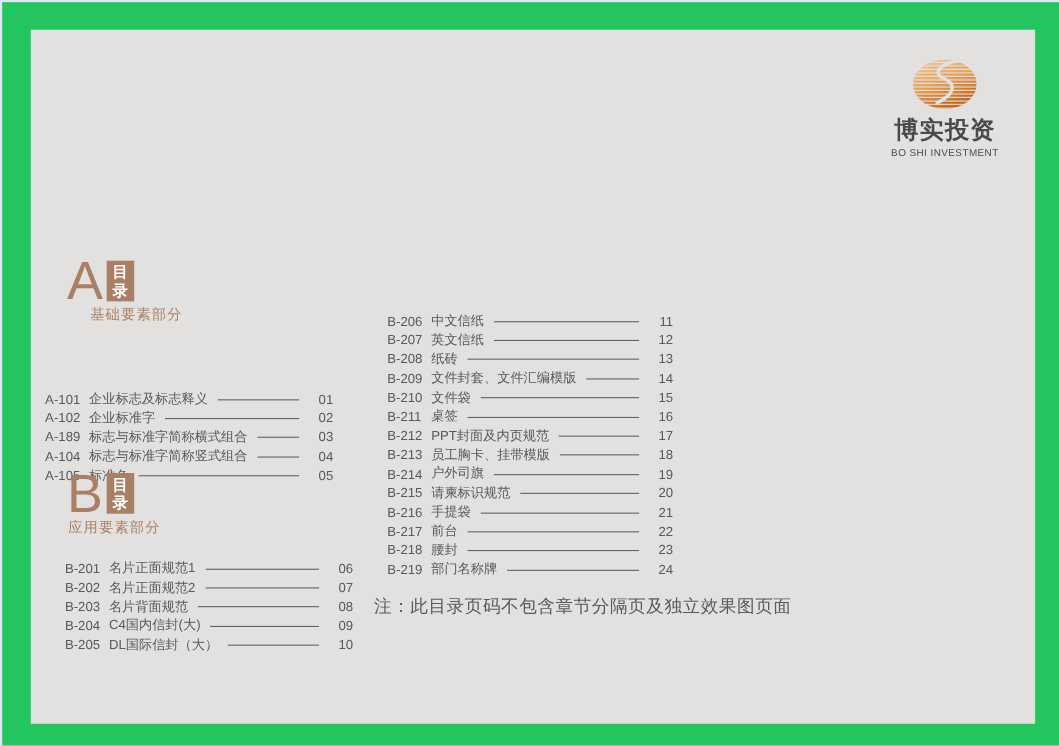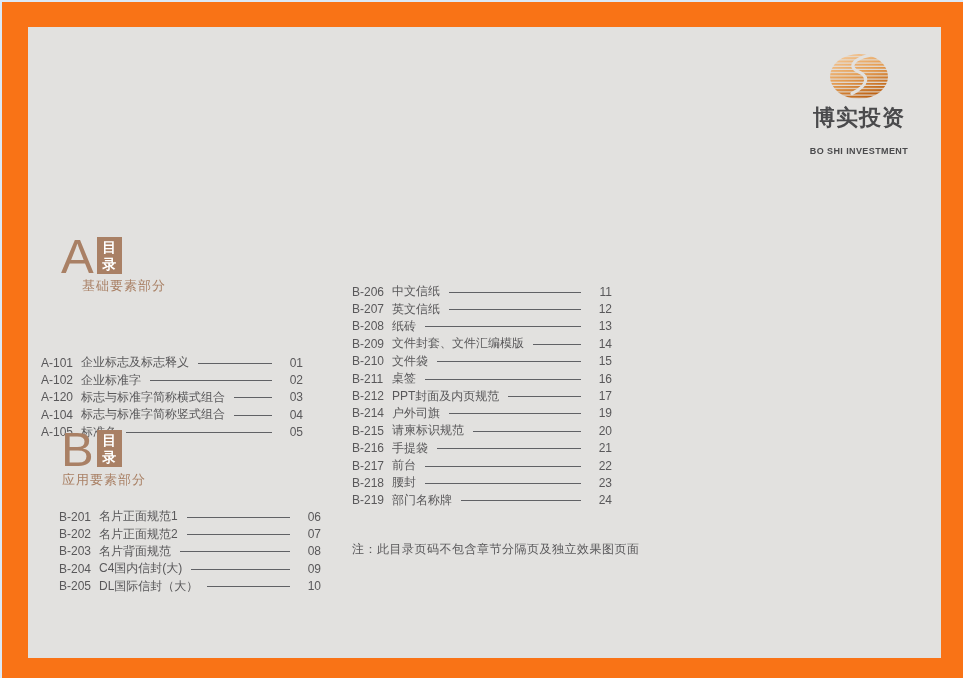--- a/index.html
+++ b/index.html
@@ -2,37 +2,37 @@
 <html style="--accent-brown: #a98065; --page-bg: #e2e1df; --text-dark: #59585a; --leader-gray: #606165; --logo-text: #4a4a4c; --logo-orange-light: #f5cb9c; --logo-orange-dark: #bb5f10; --edge-blue: #dce9f7;"><head>
 <meta charset="utf-8">
 <style>
   html,body{margin:0;padding:0;}
   body{
     width:963px;height:678px;
     background:#ffffff;
     font-family:"Liberation Sans","DejaVu Sans",sans-serif;
     overflow:hidden;
   }
-  .viewport{position:relative;width:963px;height:678px;background:#f97316;}
+  .viewport{position:relative;width:963px;height:678px;background:#22c55e;}
   .edge-top{position:absolute;left:0;top:0;width:963px;height:2px;background:var(--edge-blue,#dce9f7);}
   .edge-left{position:absolute;left:0;top:0;width:2px;height:678px;background:var(--edge-blue,#dce9f7);}
   .page{
     position:absolute;left:28px;top:27px;width:913px;height:631px;
     background:var(--page-bg,#e2e1df);
   }
 
   
   .logo{position:absolute;top:27px;right:31px;width:102px;text-align:center;}
   .logo svg{display:block;margin:0 auto;}
   .logo-cn{
     margin-top:4px;font-size:22px;font-weight:bold;
     color:var(--logo-text,#4a4a4c);letter-spacing:1px;white-space:nowrap;
   }
   .logo-en{
-    margin-top:13px;font-size:9px;font-weight:bold;
+    margin-top:1px;font-size:9px;font-weight:normal;
     color:var(--logo-text,#4a4a4c);letter-spacing:0.4px;white-space:nowrap;
   }
 
   
   .sec-head{position:absolute;display:flex;align-items:flex-end;gap:3px;}
   .sec-a{left:33px;top:210px;}
   .sec-b{left:33px;top:403px;}
   .big-letter{
     font-size:49px;line-height:36px;font-weight:400;
     color:var(--accent-brown,#a98065);
@@ -63,22 +63,22 @@
   .title{flex:none;padding-right:9px;text-align:center;}
   .leader{
     flex:1;min-width:12px;height:0;
     border-top:1.5px solid var(--leader-gray,#606165);
     margin-right:9px;margin-top:1px;
   }
   .num{flex:none;width:22px;text-align:right;}
 
   
   .note{
-    position:absolute;left:324px;top:514px;
-    font-size:12px;color:var(--text-dark,#59585a);letter-spacing:0.5px;white-space:nowrap;
+    position:absolute;left:312px;top:514px;
+    font-size:16px;color:var(--text-dark,#59585a);letter-spacing:0.5px;white-space:nowrap;
   }
 </style>
 </head>
 <body>
 
 <div class="viewport">
   <div class="edge-top"></div>
   <div class="edge-left"></div>
 
   <div class="page">
@@ -123,21 +123,21 @@
         <span class="leader"></span>
         <span class="num">01</span>
       </div>
       <div class="row">
         <span class="code">A-102</span>
         <span class="title">企业标准字</span>
         <span class="leader"></span>
         <span class="num">02</span>
       </div>
       <div class="row">
-        <span class="code">A-120</span>
+        <span class="code">A-189</span>
         <span class="title">标志与标准字简称横式组合</span>
         <span class="leader"></span>
         <span class="num">03</span>
       </div>
       <div class="row">
         <span class="code">A-104</span>
         <span class="title">标志与标准字简称竖式组合</span>
         <span class="leader"></span>
         <span class="num">04</span>
       </div>
@@ -228,20 +228,26 @@
         <span class="leader"></span>
         <span class="num">16</span>
       </div>
       <div class="row">
         <span class="code">B-212</span>
         <span class="title">PPT封面及内页规范</span>
         <span class="leader"></span>
         <span class="num">17</span>
       </div>
       <div class="row">
+        <span class="code">B-213</span>
+        <span class="title">员工胸卡、挂带模版</span>
+        <span class="leader"></span>
+        <span class="num">18</span>
+      </div>
+      <div class="row">
         <span class="code">B-214</span>
         <span class="title">户外司旗</span>
         <span class="leader"></span>
         <span class="num">19</span>
       </div>
       <div class="row">
         <span class="code">B-215</span>
         <span class="title">请柬标识规范</span>
         <span class="leader"></span>
         <span class="num">20</span>

